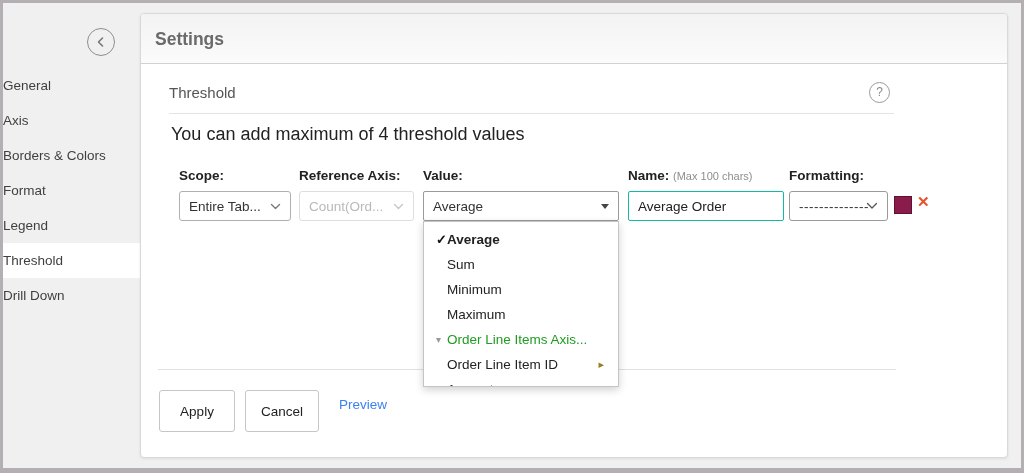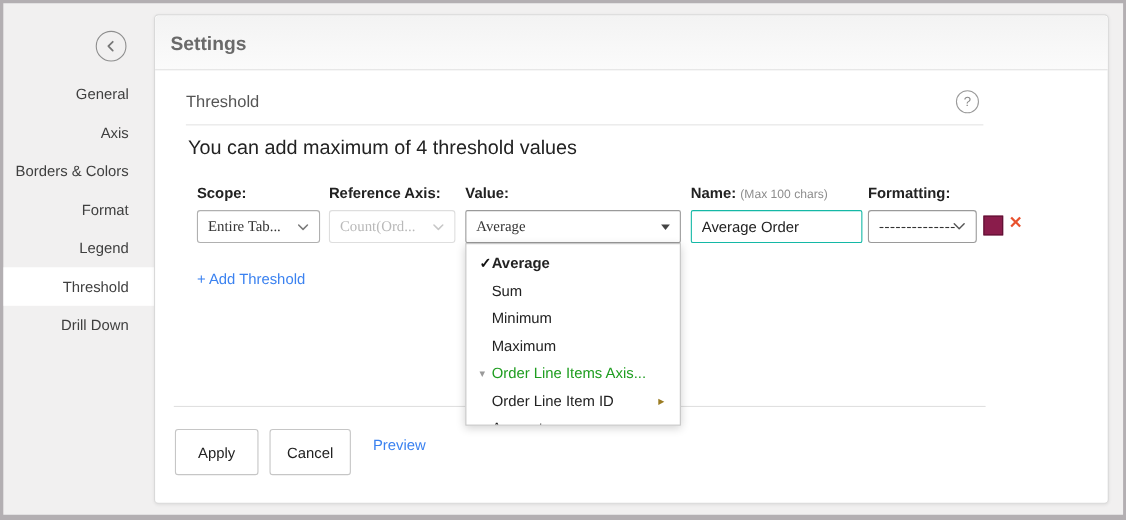--- a/index.html
+++ b/index.html
@@ -6,21 +6,21 @@
   body { font-family:"Liberation Sans", sans-serif; background:#e9e8e8; }
   .frame { position:relative; width:1024px; height:473px; background:#f1f0f0;
            border:3px solid #b3afb2; border-bottom-width:5px; overflow:hidden; }
 
   
   .back-btn { position:absolute; left:84px; top:25px; width:28px; height:28px;
               border:1.5px solid #8e8e8e; border-radius:50%; color:#777;
               display:flex; align-items:center; justify-content:center; cursor:pointer; background:transparent; }
   .back-btn svg { display:block; }
   .side-nav { position:absolute; left:0; top:65px; width:137px; }
-  .nav-item { height:35px; line-height:35px; text-align:right; padding-right:23px;
+  .nav-item { height:35px; line-height:35px; text-align:left; padding-right:23px;
               font-size:13.5px; color:#3f3f3f; cursor:pointer; }
   .nav-item.active { background:#ffffff; }
 
   
   .card { position:absolute; left:137px; top:10px; width:868px; height:445px;
           background:#fff; border:1px solid #d9d9d9; border-radius:4px;
           box-shadow:0 1px 3px rgba(0,0,0,0.08); }
   .card-header { position:absolute; left:0; top:0; right:0; height:50px;
                  background:linear-gradient(#f3f3f3,#fbfbfb);
                  border-bottom:1px solid #d2d2d2; border-radius:4px 4px 0 0; }
@@ -31,21 +31,21 @@
   .help-icon { position:absolute; left:728px; top:18px; width:21px; height:21px; border:1px solid #9a9a9a;
                border-radius:50%; color:#8a8a8a; font-size:12px; text-align:center; line-height:19px; cursor:pointer; background:#fff; }
   .divider1 { position:absolute; left:28px; top:49px; width:725px; height:1px; background:#e4e4e4; }
   .info-text { position:absolute; left:30px; top:60px; font-size:18px; color:#222; }
 
   .fld-label { position:absolute; top:104px; font-size:13.5px; font-weight:bold; color:#222; white-space:nowrap; }
   .fld-hint { font-weight:normal; font-size:11px; color:#8d8d8d; }
 
   .ctl { position:absolute; top:127px; height:30px; background:#fff; font-size:13.5px; color:#333;
          display:flex; align-items:center; }
-  .sel { border:1px solid #b0b0b0; border-radius:3px; padding:0 9px; justify-content:space-between; cursor:pointer;font-family:Liberation Serif, serif; }
+  .sel { border:1px solid #b0b0b0; border-radius:3px; padding:0 9px; justify-content:space-between; cursor:pointer; }
   .sel.disabled { border-color:#dedede; color:#b9b9b9; cursor:default; }
   .sel.square { border-color:#9a9a9a; border-radius:2px; }
   .caret-tri { width:0; height:0; border-left:4.5px solid transparent; border-right:4.5px solid transparent;
                border-top:5px solid #444; }
   .txt-input { border:1px solid #14b8a6; border-radius:2px; padding:0 9px; width:156px; height:30px;
                font-size:13.5px; color:#222; font-family:"Liberation Sans",sans-serif; outline:none; }
   .dash-text { letter-spacing:0.5px; color:#333; white-space:nowrap; overflow:hidden; margin-right:-6px; }
   .swatch { position:absolute; left:753px; top:132px; width:18px; height:18px; border:1px solid #5e1133; cursor:pointer; }
   .del-x { position:absolute; left:776px; top:129px; font-size:15px; font-weight:bold; color:#e8512d; cursor:pointer; }
 
@@ -139,21 +139,20 @@
       <div class="ctl sel square" style="left:648px;width:99px;border-radius:3px">
         <span class="dash-text">--------------</span>
         <svg width="12" height="8" viewBox="0 0 12 8">
           <polyline points="1.5,1.5 6,6 10.5,1.5" fill="none" stroke="#555" stroke-width="1.3" stroke-linecap="round" stroke-linejoin="round"></polyline>
         </svg>
       </div>
 
       <div class="swatch" style="background: rgb(138, 28, 75);"></div>
       <div class="del-x">✕</div>
 
-      <div class="add-link">+ Add Threshold</div>
 
       <div class="menu">
           <div class="menu-item selected">
             <span class="mi-icon">✓</span>
             <span class="mi-label">Average</span>
           </div>
           <div class="menu-item">
             <span class="mi-icon"></span>
             <span class="mi-label">Sum</span>
           </div>

